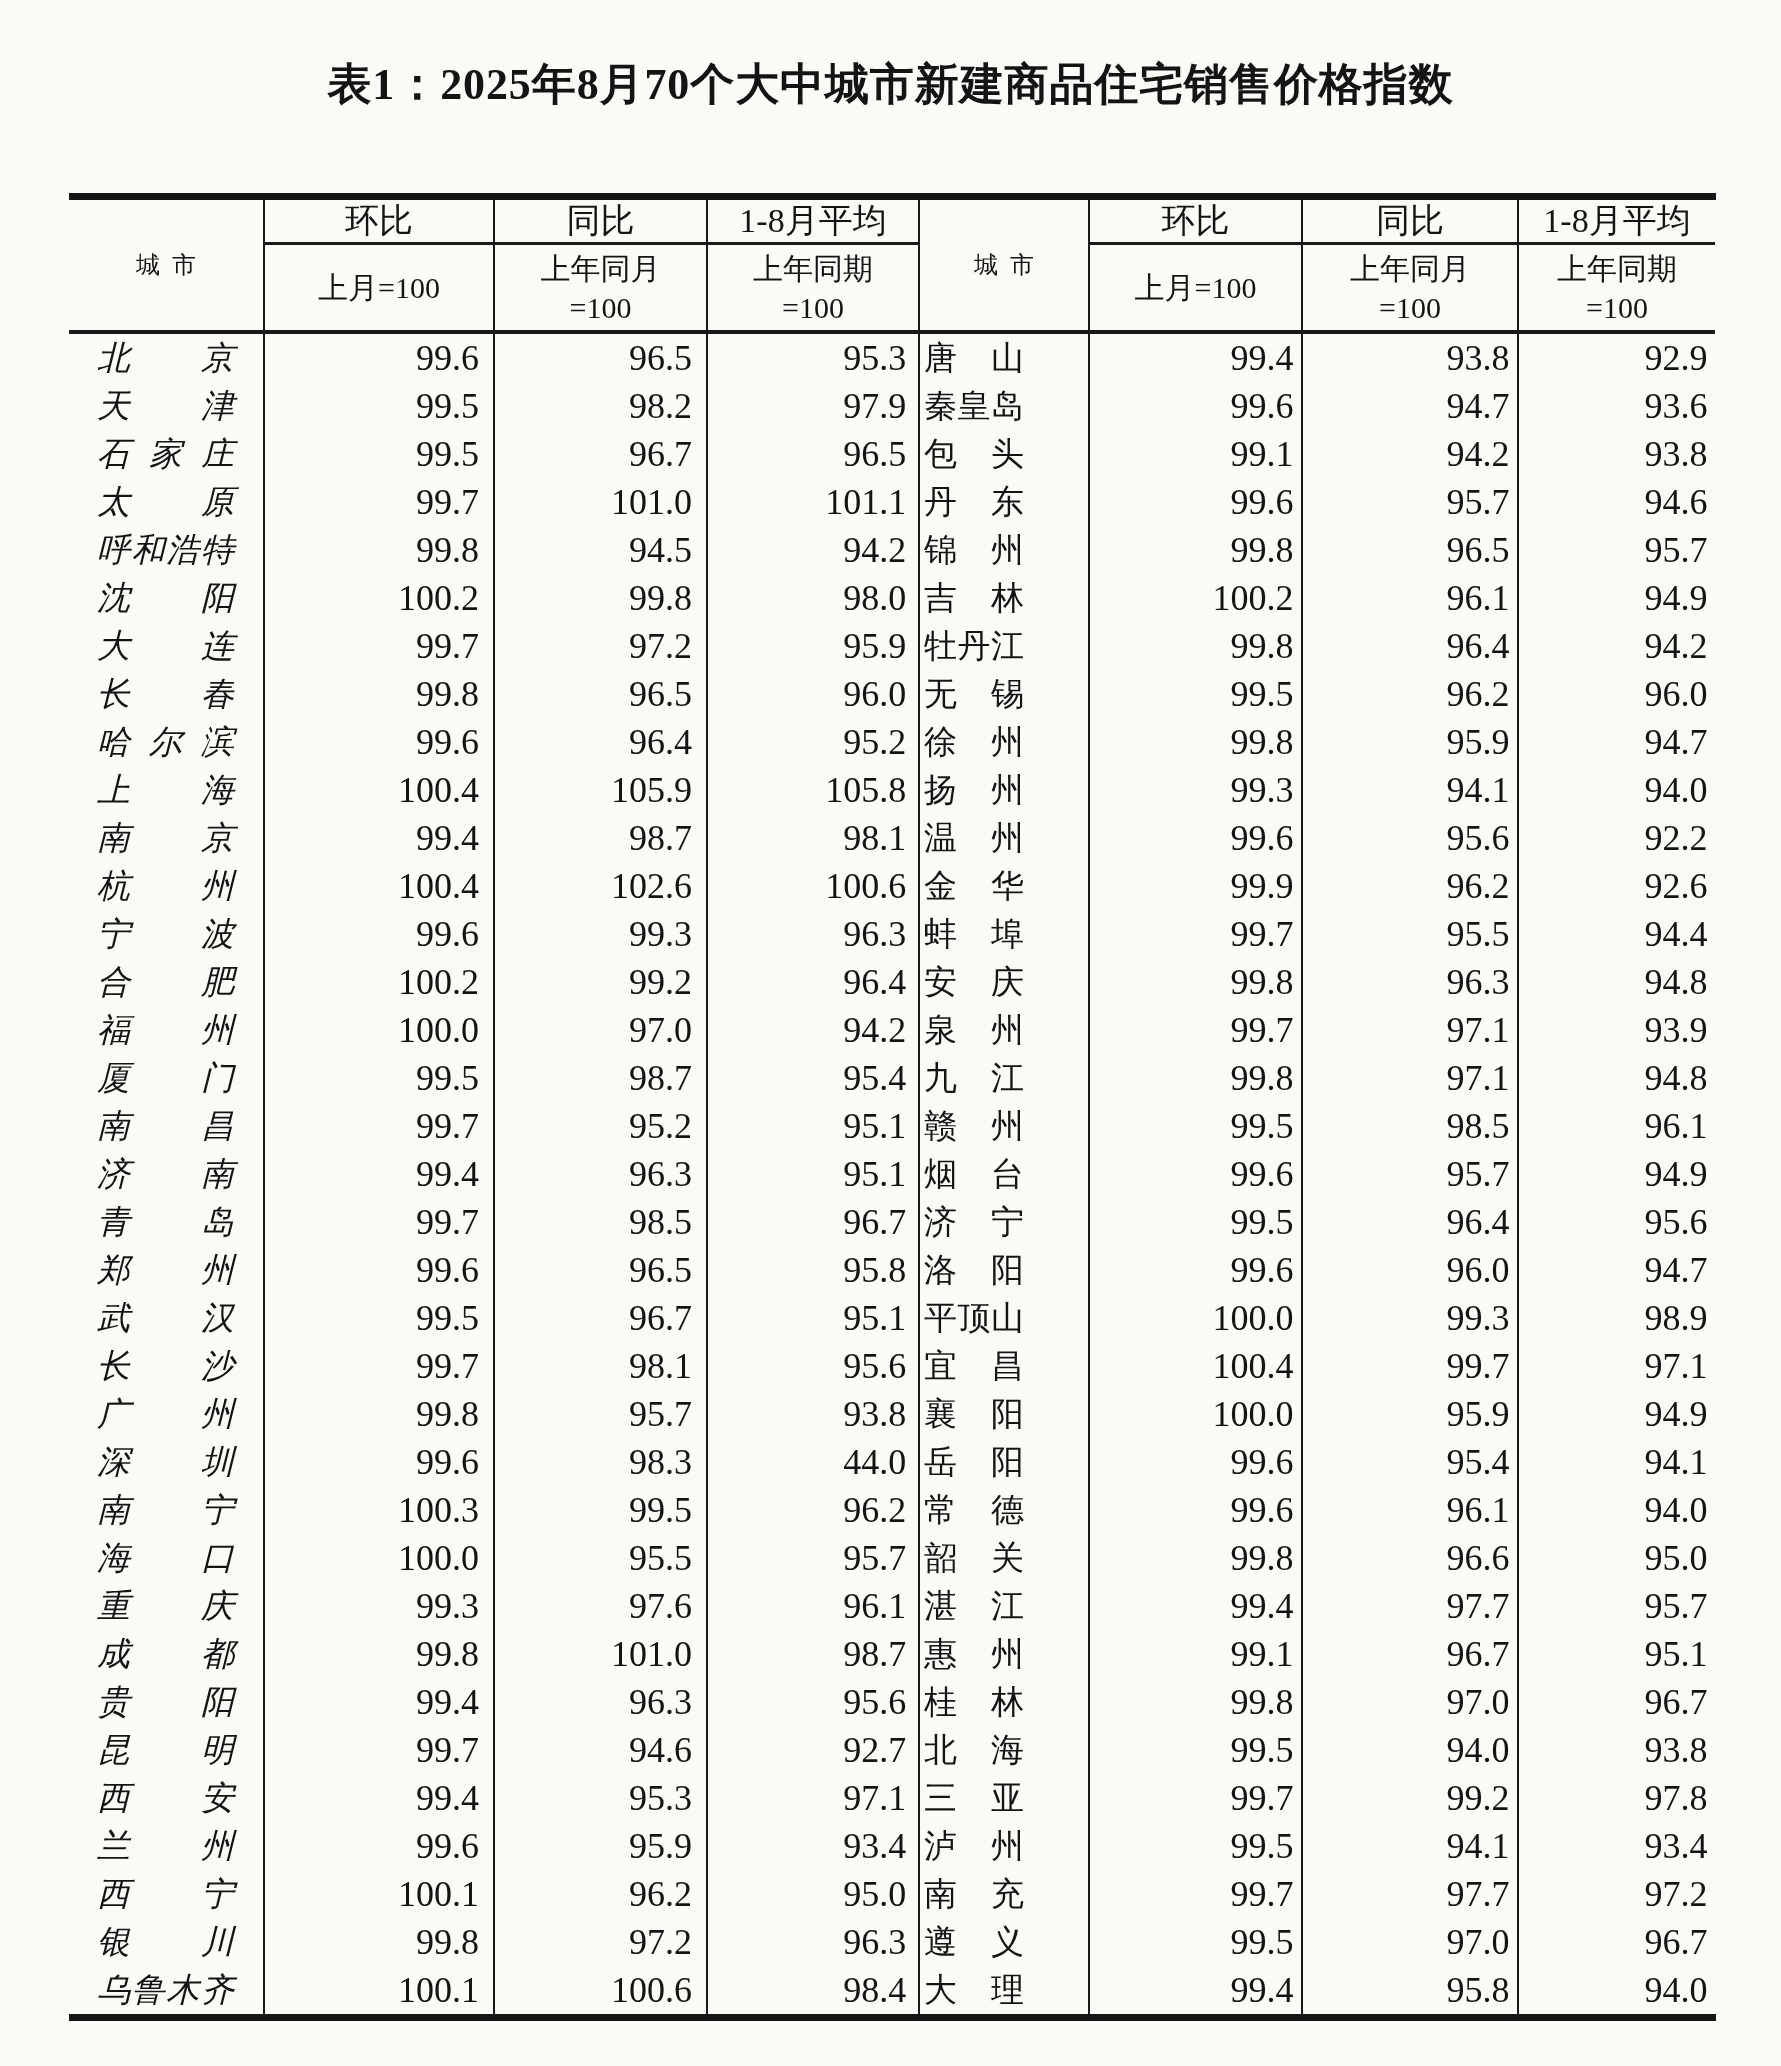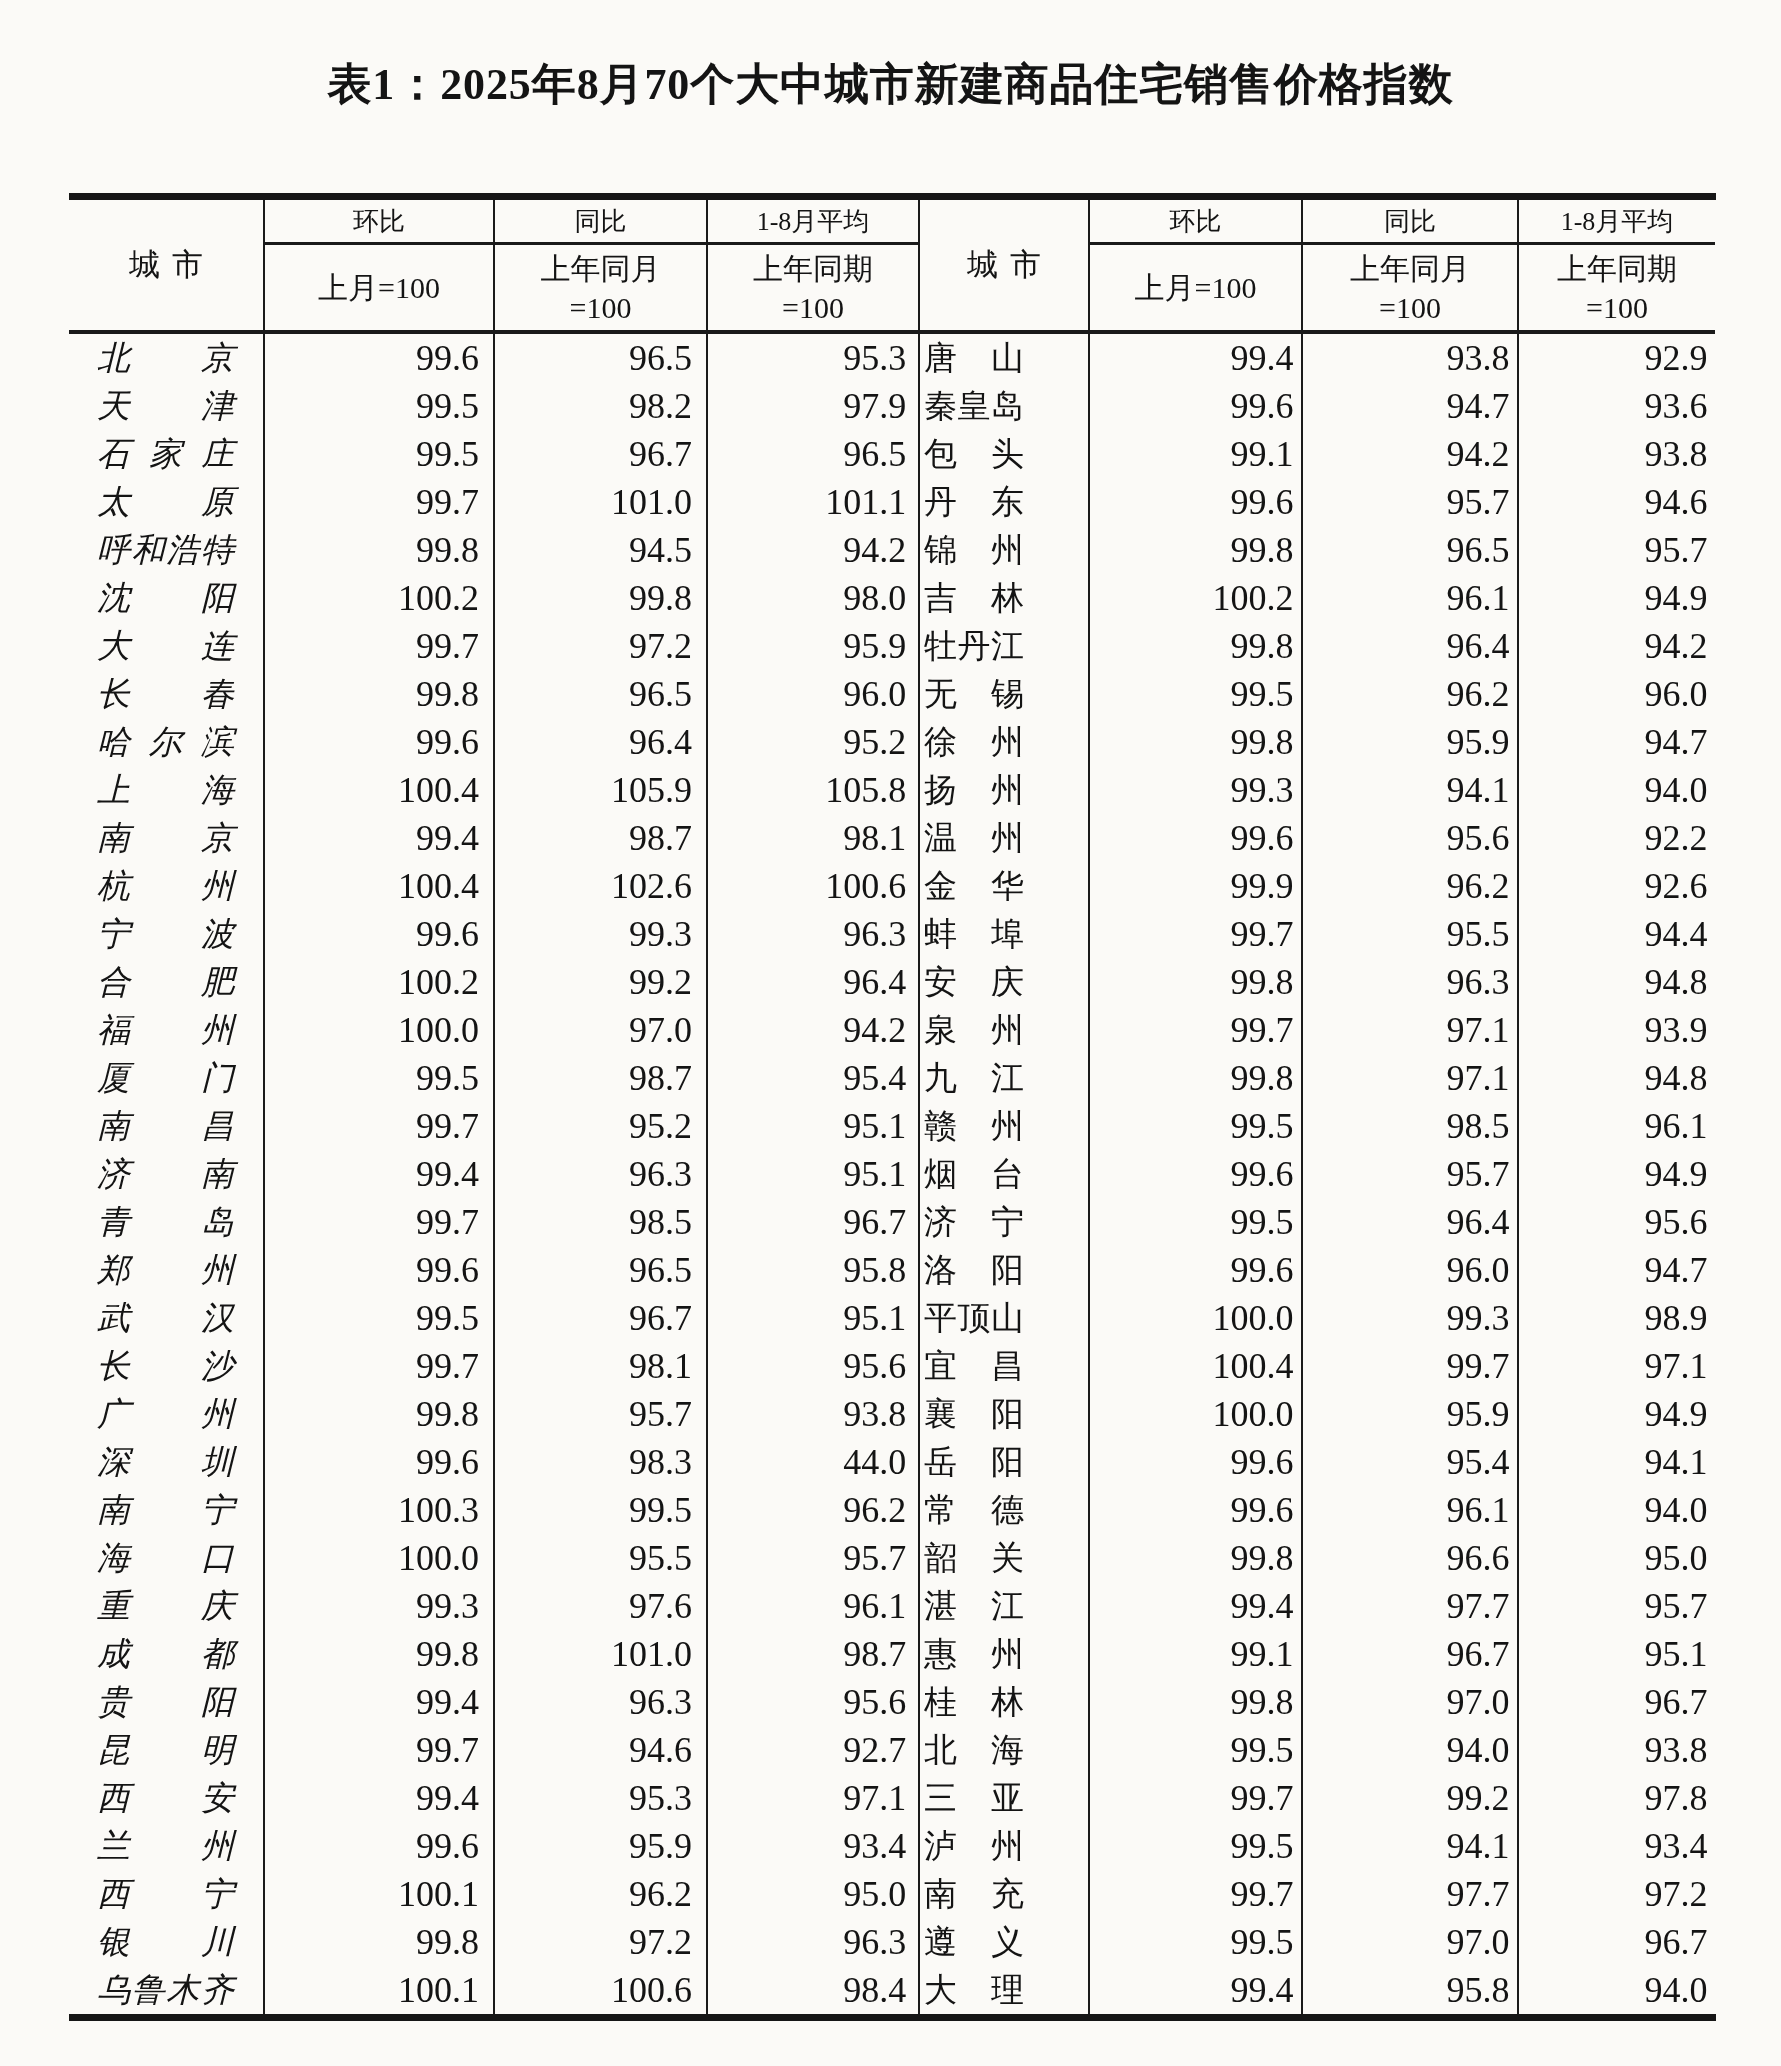--- a/index.html
+++ b/index.html
@@ -28,26 +28,26 @@
     border-top:7px solid #161616;
     border-bottom:7.5px solid #161616;
     box-sizing:content-box;
   }
   .cell { box-sizing:border-box; }
   .vr  { border-right:2.8px solid #1a1a1a; }
   
   .h-city {
     grid-row:1 / 3;
     display:flex; align-items:center; justify-content:center;
-    font-size:31px; letter-spacing:12px; text-indent:12px;
+    font-size:24px; letter-spacing:12px; text-indent:12px;
   }
   .h-top {
     grid-row:1;
     display:flex; align-items:center; justify-content:center;
-    font-size:26px;
+    font-size:34px;
     border-bottom:3.3px solid #1a1a1a;
   }
   .h-bot {
     grid-row:2;
     display:flex; flex-direction:column; align-items:center; justify-content:center;
     font-size:30px; line-height:39px;
   }
   .hsep { grid-row:3; grid-column:1 / -1; background:#1a1a1a; }
   
   .c { line-height:48px; white-space:nowrap; overflow:visible; }

